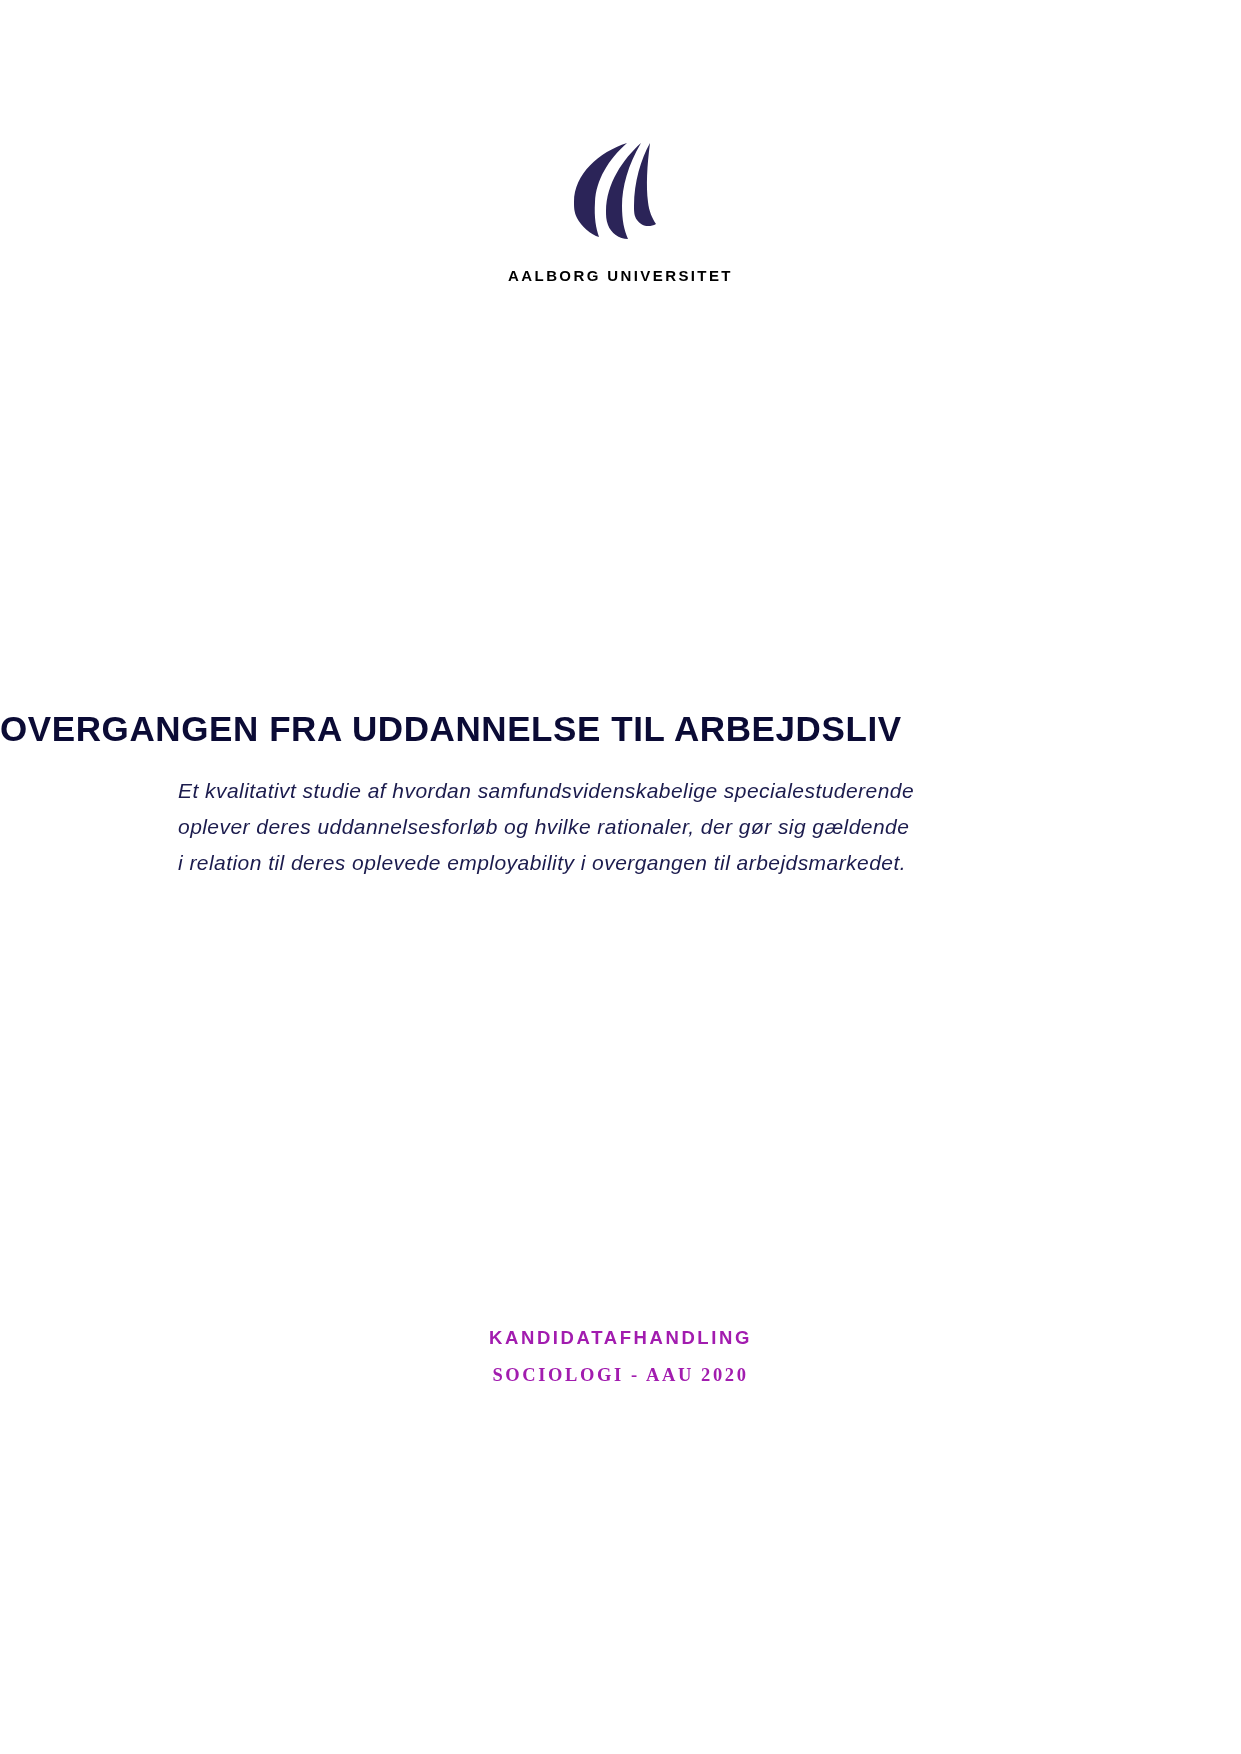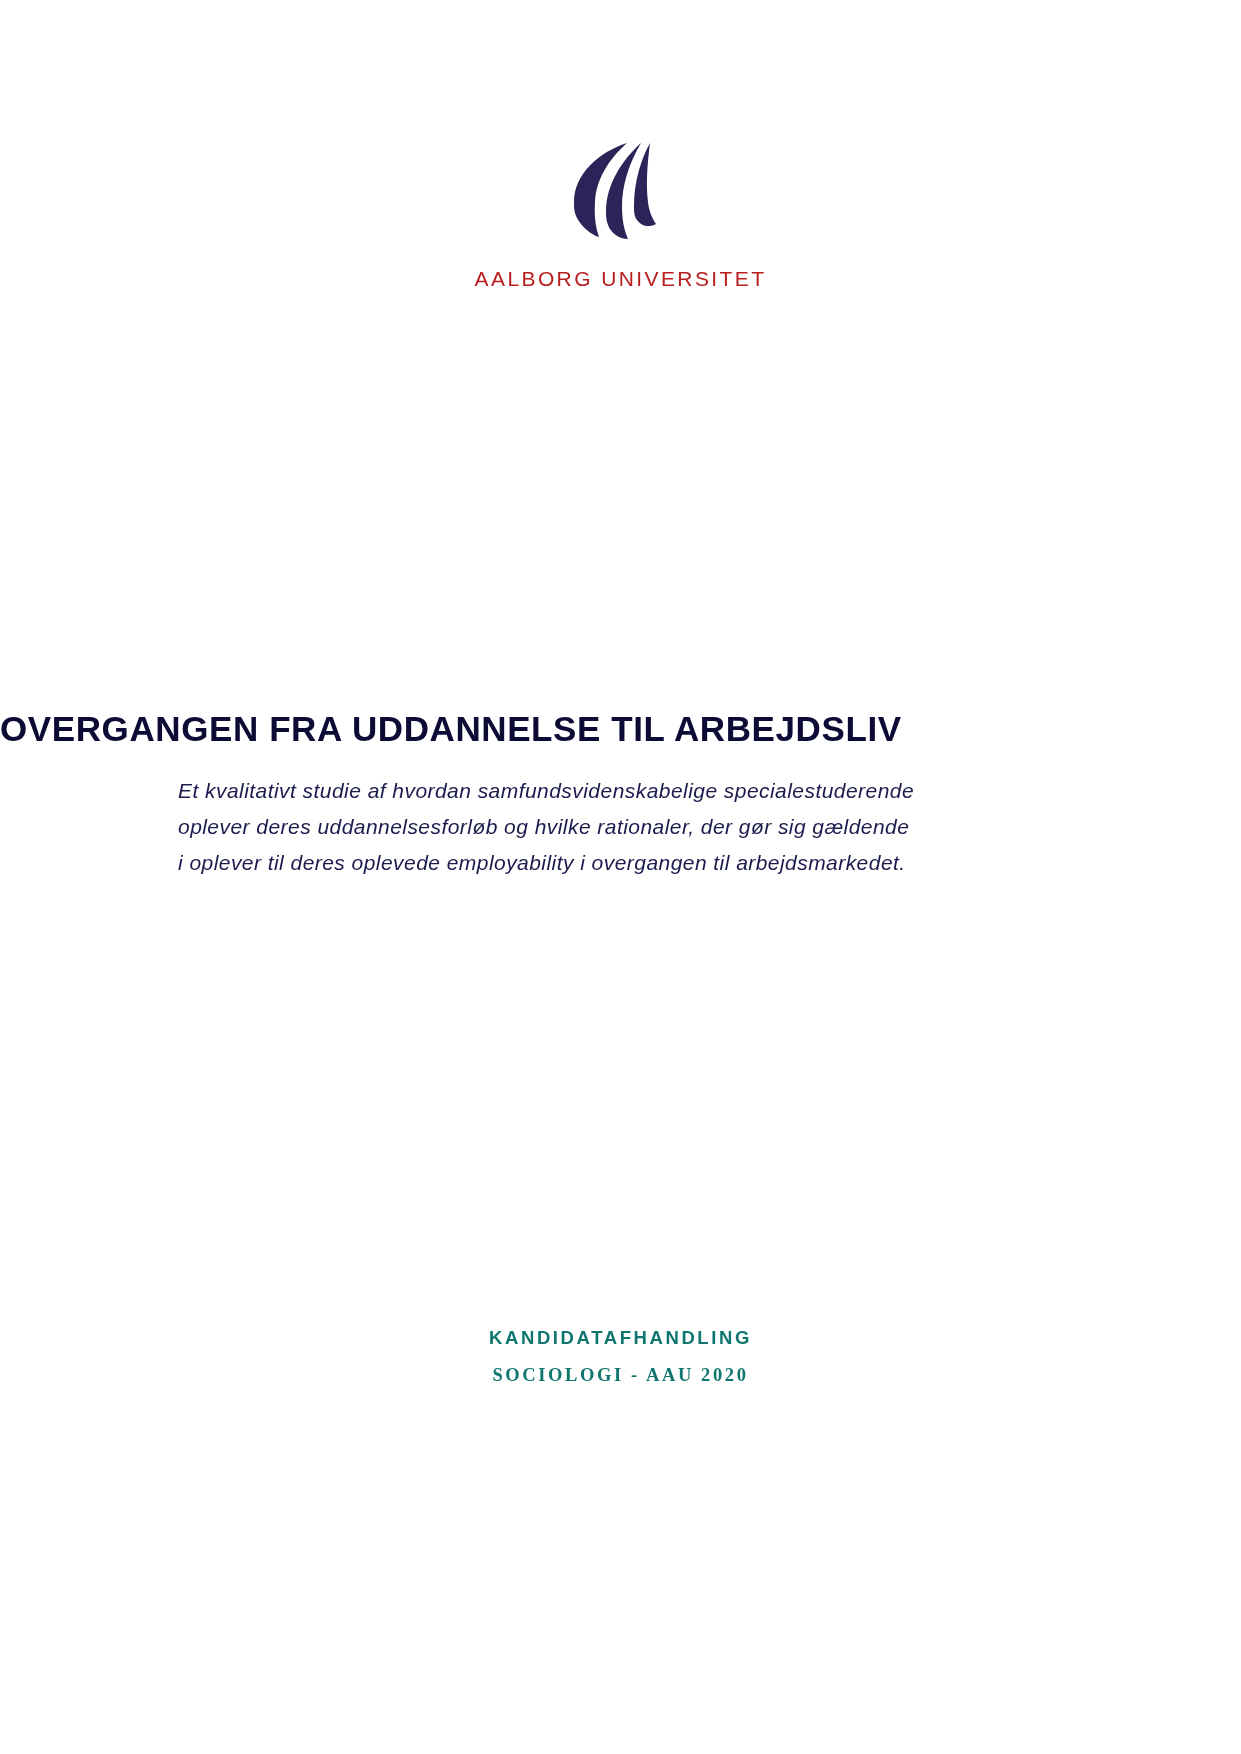--- a/index.html
+++ b/index.html
@@ -31,24 +31,24 @@
     align-items: center;
   }
   .logo-mark {
     width: 120px;
     height: 105px;
     display: block;
   }
   .logo-wordmark {
     margin-top: 22px;
     font-family: "Liberation Sans", sans-serif;
-    font-size: 21px;
-    font-weight: normal;
+    font-size: 15px;
+    font-weight: bold;
     letter-spacing: 2.4px;
-    color: #b91c1c;
+    color: #000000;
     white-space: nowrap;
   }
 
   
   .title {
     position: absolute;
     top: 687px;
     left: 0;
     width: 1241px;
     text-align: left;
@@ -99,21 +99,21 @@
     left: 0;
     width: 1241px;
     text-align: center;
   }
   .footer-line {
     display: block;
     font-family: "Liberation Sans", sans-serif;
     font-size: 18.5px;
     font-weight: bold;
     letter-spacing: 2.6px;
-    color: #0f766e;
+    color: #a21caf;
   }
   .footer-line.second {
     margin-top: 16px;
     font-family: Liberation Serif, serif;
   }
 </style>
 </head>
 <body>
 
 <div class="page">
@@ -128,21 +128,21 @@
       <path d="M73 66 C73 42 80 19 89 3 C86 26 85 46 87 62 C88 71 91 78 95 84 C88 88 80 86 76 80 C73 76 73 71 73 66 Z" fill="#2b2458"></path>
     </svg>
     <div class="logo-wordmark">AALBORG UNIVERSITET</div>
   </div>
 
   <h1 class="title">OVERGANGEN FRA UDDANNELSE TIL ARBEJDSLIV</h1>
 
   <div class="subtitle">
     <span class="subtitle-line">Et kvalitativt studie af hvordan samfundsvidenskabelige specialestuderende</span>
     <span class="subtitle-line">oplever deres uddannelsesforløb og hvilke rationaler, der gør sig gældende</span>
-    <span class="subtitle-line">i oplever til deres oplevede employability i overgangen til arbejdsmarkedet.</span>
+    <span class="subtitle-line">i relation til deres oplevede employability i overgangen til arbejdsmarkedet.</span>
   </div>
 
 
   <div class="footer">
     <span class="footer-line">KANDIDATAFHANDLING</span>
     <span class="footer-line second">SOCIOLOGI - AAU 2020</span>
   </div>
 
 </div>
 

